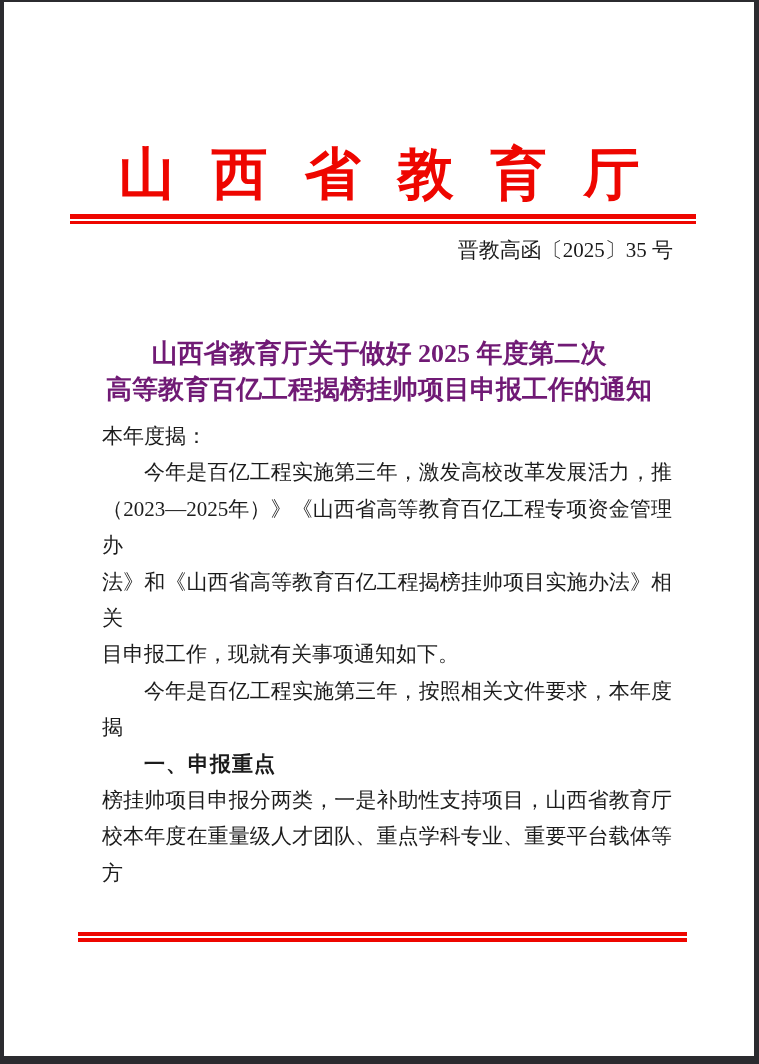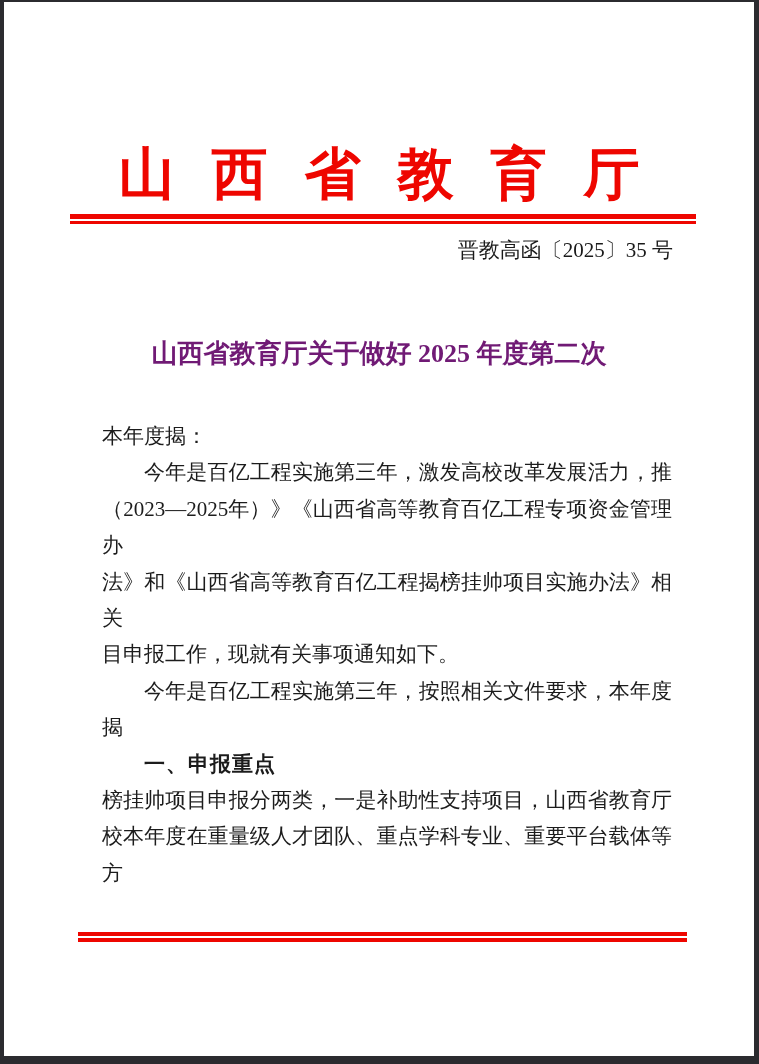--- a/index.html
+++ b/index.html
@@ -118,20 +118,21 @@
     <div class="rule">
       <div class="thick"></div>
       <div class="gap"></div>
       <div class="thin"></div>
     </div>
 
     <div class="doc-number">晋教高函〔2025〕35 号</div>
 
     <div class="doc-title">
       <div>山西省教育厅关于做好 2025 年度第二次</div>
+      <div>高等教育百亿工程揭榜挂帅项目申报工作的通知</div>
     </div>
 
     <div class="body-text">
         <div class="line">本年度揭：</div>
         <div class="line indent fill">今年是百亿工程实施第三年，激发高校改革发展活力，推</div>
         <div class="line fill">（2023—2025年）》《山西省高等教育百亿工程专项资金管理办</div>
         <div class="line fill">法》和《山西省高等教育百亿工程揭榜挂帅项目实施办法》相关</div>
         <div class="line">目申报工作，现就有关事项通知如下。</div>
         <div class="line indent fill">今年是百亿工程实施第三年，按照相关文件要求，本年度揭</div>
         <div class="line indent bold">一、申报重点</div>

